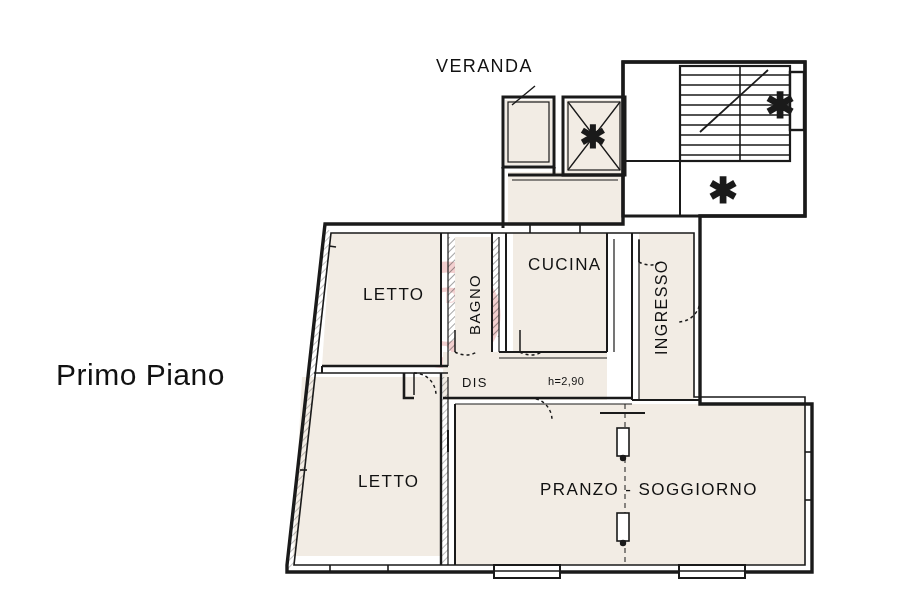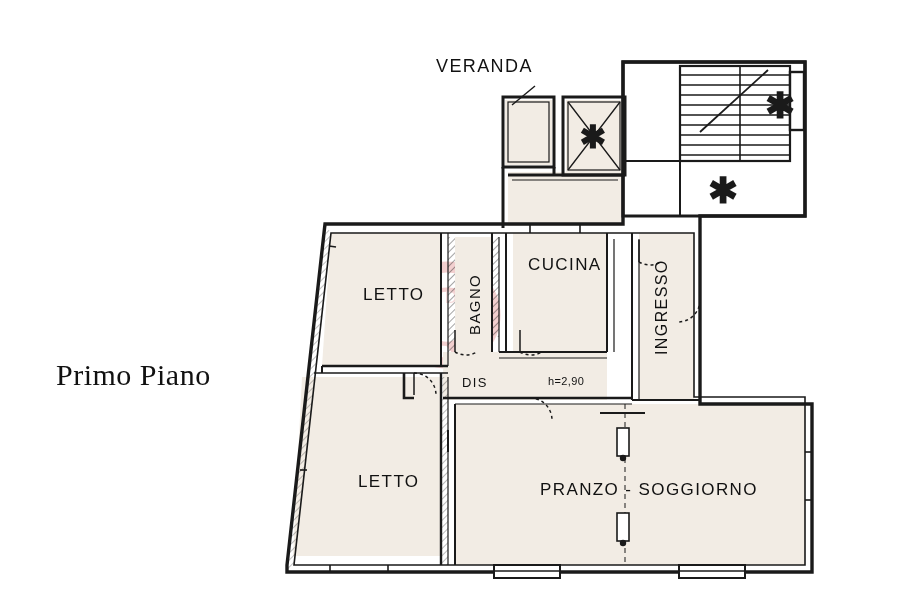--- a/index.html
+++ b/index.html
@@ -26,21 +26,21 @@
     width: 900px;
     height: 600px;
   }
   .plan-title {
     position: absolute;
     left: 56px;
     top: 358px;
     font-size: 30px;
     letter-spacing: 0.5px;
     color: #111111;
-    font-family: Liberation Serif, serif;
+    font-family: Liberation Sans, sans-serif;
     white-space: nowrap;
   }
 </style>
 </head>
 <body>
 
 <div id="plan-root">
 
   <svg id="floorplan-svg" viewBox="0 0 900 600">
     <defs>

